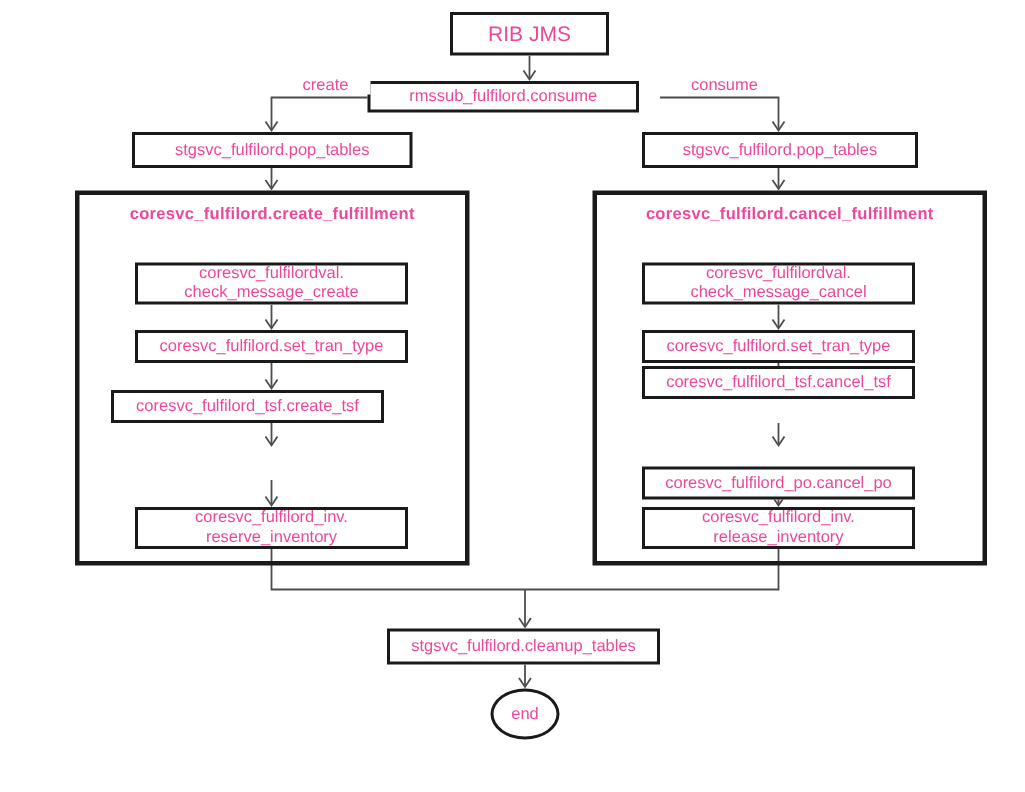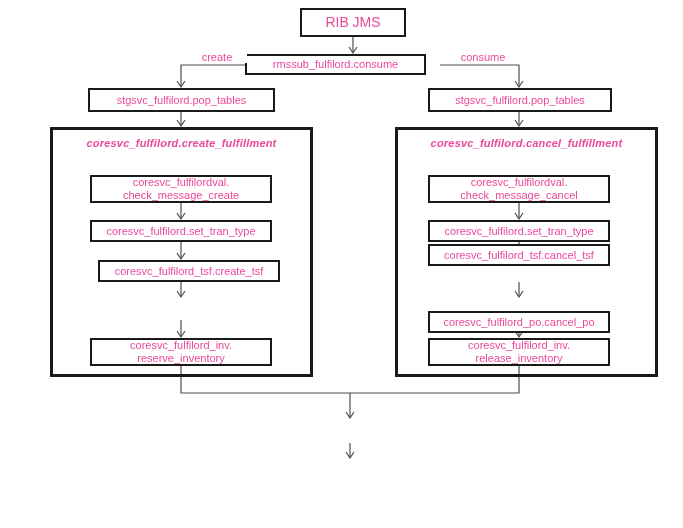--- a/index.html
+++ b/index.html
@@ -33,21 +33,20 @@
     background: transparent;
     box-sizing: border-box;
   }
   .container-title {
     position: absolute;
     left: 0; right: 0; top: 7px;
     text-align: center;
     font-size: 11px;
     font-weight: bold;
     letter-spacing: 0.2px;
-    font-style: italic;
   }
   .edge-label {
     position: absolute;
     font-size: 11px;
     text-align: center;
     background: #ffffff;
   }
   .terminator {
     position: absolute;
     border: 2px solid #1a1a1a;
@@ -120,30 +119,32 @@
   <div class="node" style="left:88px; top:88px; width:187px; height:24px;">stgsvc_fulfilord.pop_tables</div>
 
   <div class="node" style="left:428px; top:88px; width:184px; height:24px;">stgsvc_fulfilord.pop_tables</div>
 
   <div class="container-box" style="left:50px; top:127px; width:263px; height:250px;">
     <div class="container-title">coresvc_fulfilord.create_fulfillment</div>
   </div>
   <div class="node" style="left:90px; top:175px; width:182px; height:28px;">coresvc_fulfilordval.
 check_message_create</div>
   <div class="node" style="left:90px; top:220px; width:182px; height:22px;">coresvc_fulfilord.set_tran_type</div>
-  <div class="node" style="left:98px; top:260px; width:182px; height:22px;">coresvc_fulfilord_tsf.create_tsf</div>
+  <div class="node" style="left:74px; top:260px; width:182px; height:22px;">coresvc_fulfilord_tsf.create_tsf</div>
   <div class="node" style="left:90px; top:338px; width:182px; height:28px;">coresvc_fulfilord_inv.
 reserve_inventory</div>
 
   <div class="container-box" style="left:395px; top:127px; width:263px; height:250px;">
     <div class="container-title">coresvc_fulfilord.cancel_fulfillment</div>
   </div>
   <div class="node" style="left:428px; top:175px; width:182px; height:28px;">coresvc_fulfilordval.
 check_message_cancel</div>
   <div class="node" style="left:428px; top:220px; width:182px; height:22px;">coresvc_fulfilord.set_tran_type</div>
   <div class="node" style="left:428px; top:244px; width:182px; height:22px;">coresvc_fulfilord_tsf.cancel_tsf</div>
   <div class="node" style="left:428px; top:298px; width:182px; height:22px;margin-top:13px;">coresvc_fulfilord_po.cancel_po</div>
   <div class="node" style="left:428px; top:338px; width:182px; height:28px;">coresvc_fulfilord_inv.
 release_inventory</div>
 
+  <div class="node" style="left:258px; top:419px; width:182px; height:24px;">stgsvc_fulfilord.cleanup_tables</div>
 
+  <div class="terminator" style="left:327px; top:459px; width:46px; height:34px;">end</div>
 
 </div>
 
 </body></html>

